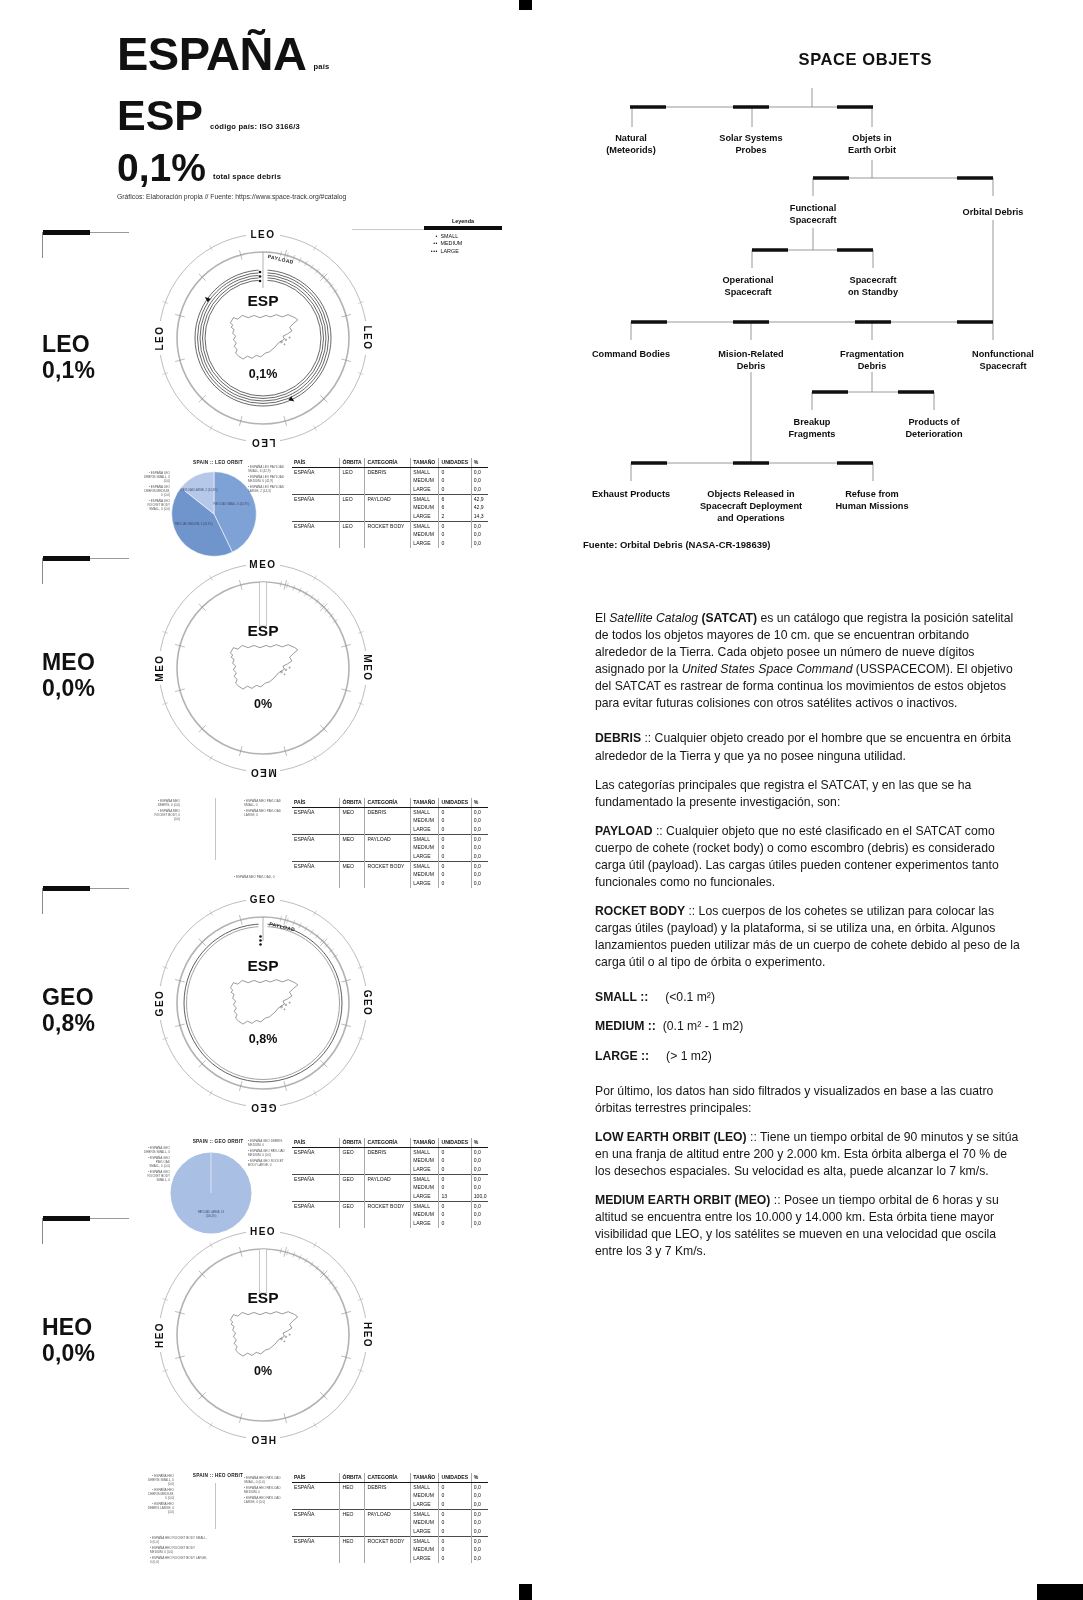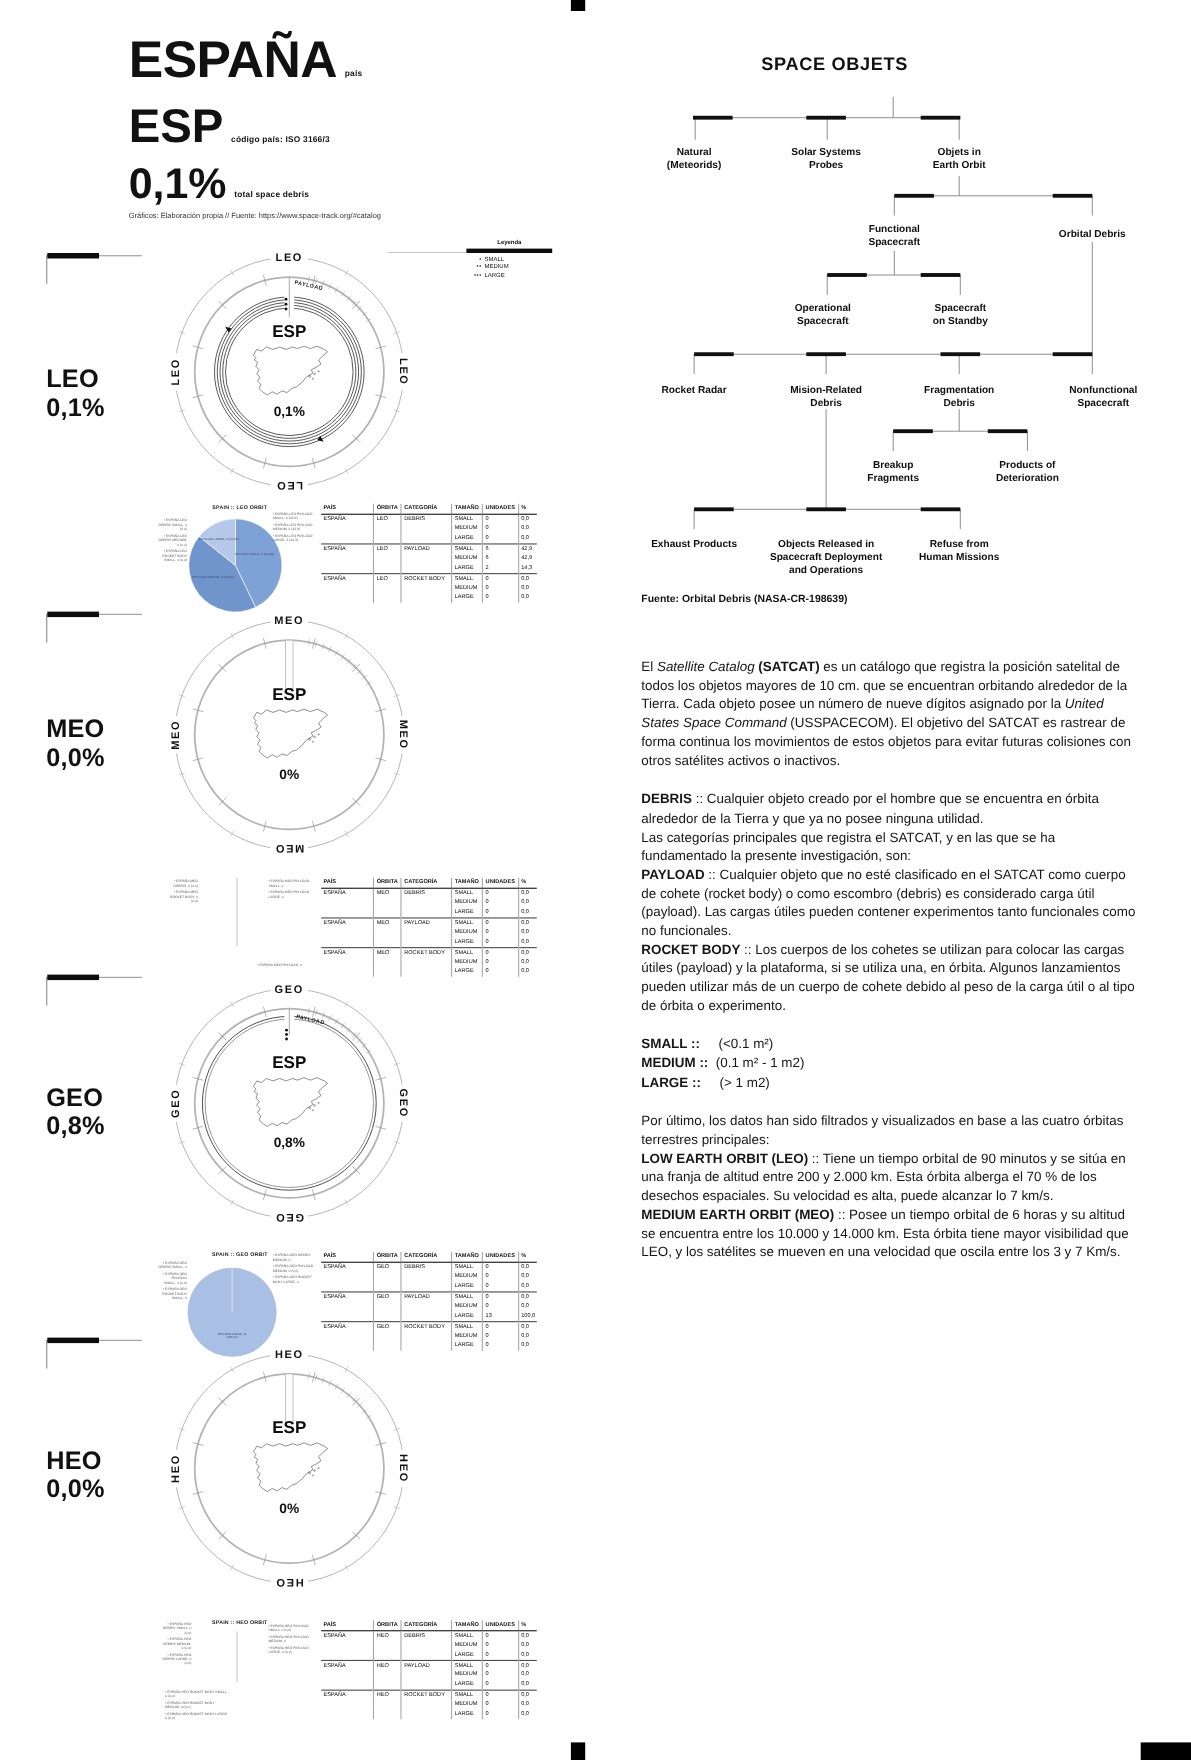--- a/index.html
+++ b/index.html
@@ -26,25 +26,25 @@
 .dtable th{font-weight:700;text-align:left;border-bottom:1.2px solid #161616;padding:1.6px 2px 2px}
 .dtable td{padding:1.4px 2px}
 .dtable th+th,.dtable td+td{border-left:.6px solid #a8a8a8}
 .dtable tr.grp td{border-top:.7px solid #4a4a4a}
 .ptitle{position:absolute;font-size:4.8px;font-weight:700;text-align:center;letter-spacing:.2px;color:#222}
 .co{font-size:3.1px;line-height:1.25;color:#5a5a5a;margin-bottom:2.4px}
 .col{position:absolute}
 .col-r{text-align:right}
 .vline{position:absolute;width:1px;background:#c6c6c6}
 .article{width:452px;font-size:12.2px;line-height:1.4;color:#161616}
-.article p{margin:0}
+.article p{margin:12px}
 .article .blk{margin-bottom:18px}
 .article i{font-style:italic}
 .article b{font-weight:700}
-.tree-title{font-size:16.5px;font-weight:800;letter-spacing:.6px;text-align:left}
+.tree-title{font-size:16.5px;font-weight:800;letter-spacing:.6px;text-align:right}
 .tnode{position:absolute;transform:translateX(-50%);text-align:center;font-size:9.2px;font-weight:700;
        line-height:1.32;white-space:pre-line;color:#0f0f0f;width:120px;margin-left:0}
 .tsource{font-size:9.5px;font-weight:700}
 </style>
 </head>
 <body>
 
 <div id="page">
 
   <div class="crop" style="left:519px;top:0;width:13px;height:10px"></div>
@@ -881,21 +881,21 @@
 Probes</div>
       <div class="tnode" style="left: 312px; top: 90px;">Objets in
 Earth Orbit</div>
       <div class="tnode" style="left: 253px; top: 160px;">Functional
 Spacecraft</div>
       <div class="tnode" style="left: 433px; top: 164px;">Orbital Debris</div>
       <div class="tnode" style="left: 188px; top: 232px;">Operational
 Spacecraft</div>
       <div class="tnode" style="left: 313px; top: 232px;">Spacecraft
 on Standby</div>
-      <div class="tnode" style="left: 71px; top: 306px;">Rocket Radar</div>
+      <div class="tnode" style="left: 71px; top: 306px;">Command Bodies</div>
       <div class="tnode" style="left: 191px; top: 306px;">Mision-Related
 Debris</div>
       <div class="tnode" style="left: 312px; top: 306px;">Fragmentation
 Debris</div>
       <div class="tnode" style="left: 443px; top: 306px;">Nonfunctional
 Spacecraft</div>
       <div class="tnode" style="left: 252px; top: 374px;">Breakup
 Fragments</div>
       <div class="tnode" style="left: 374px; top: 374px;">Products of
 Deterioration</div>

